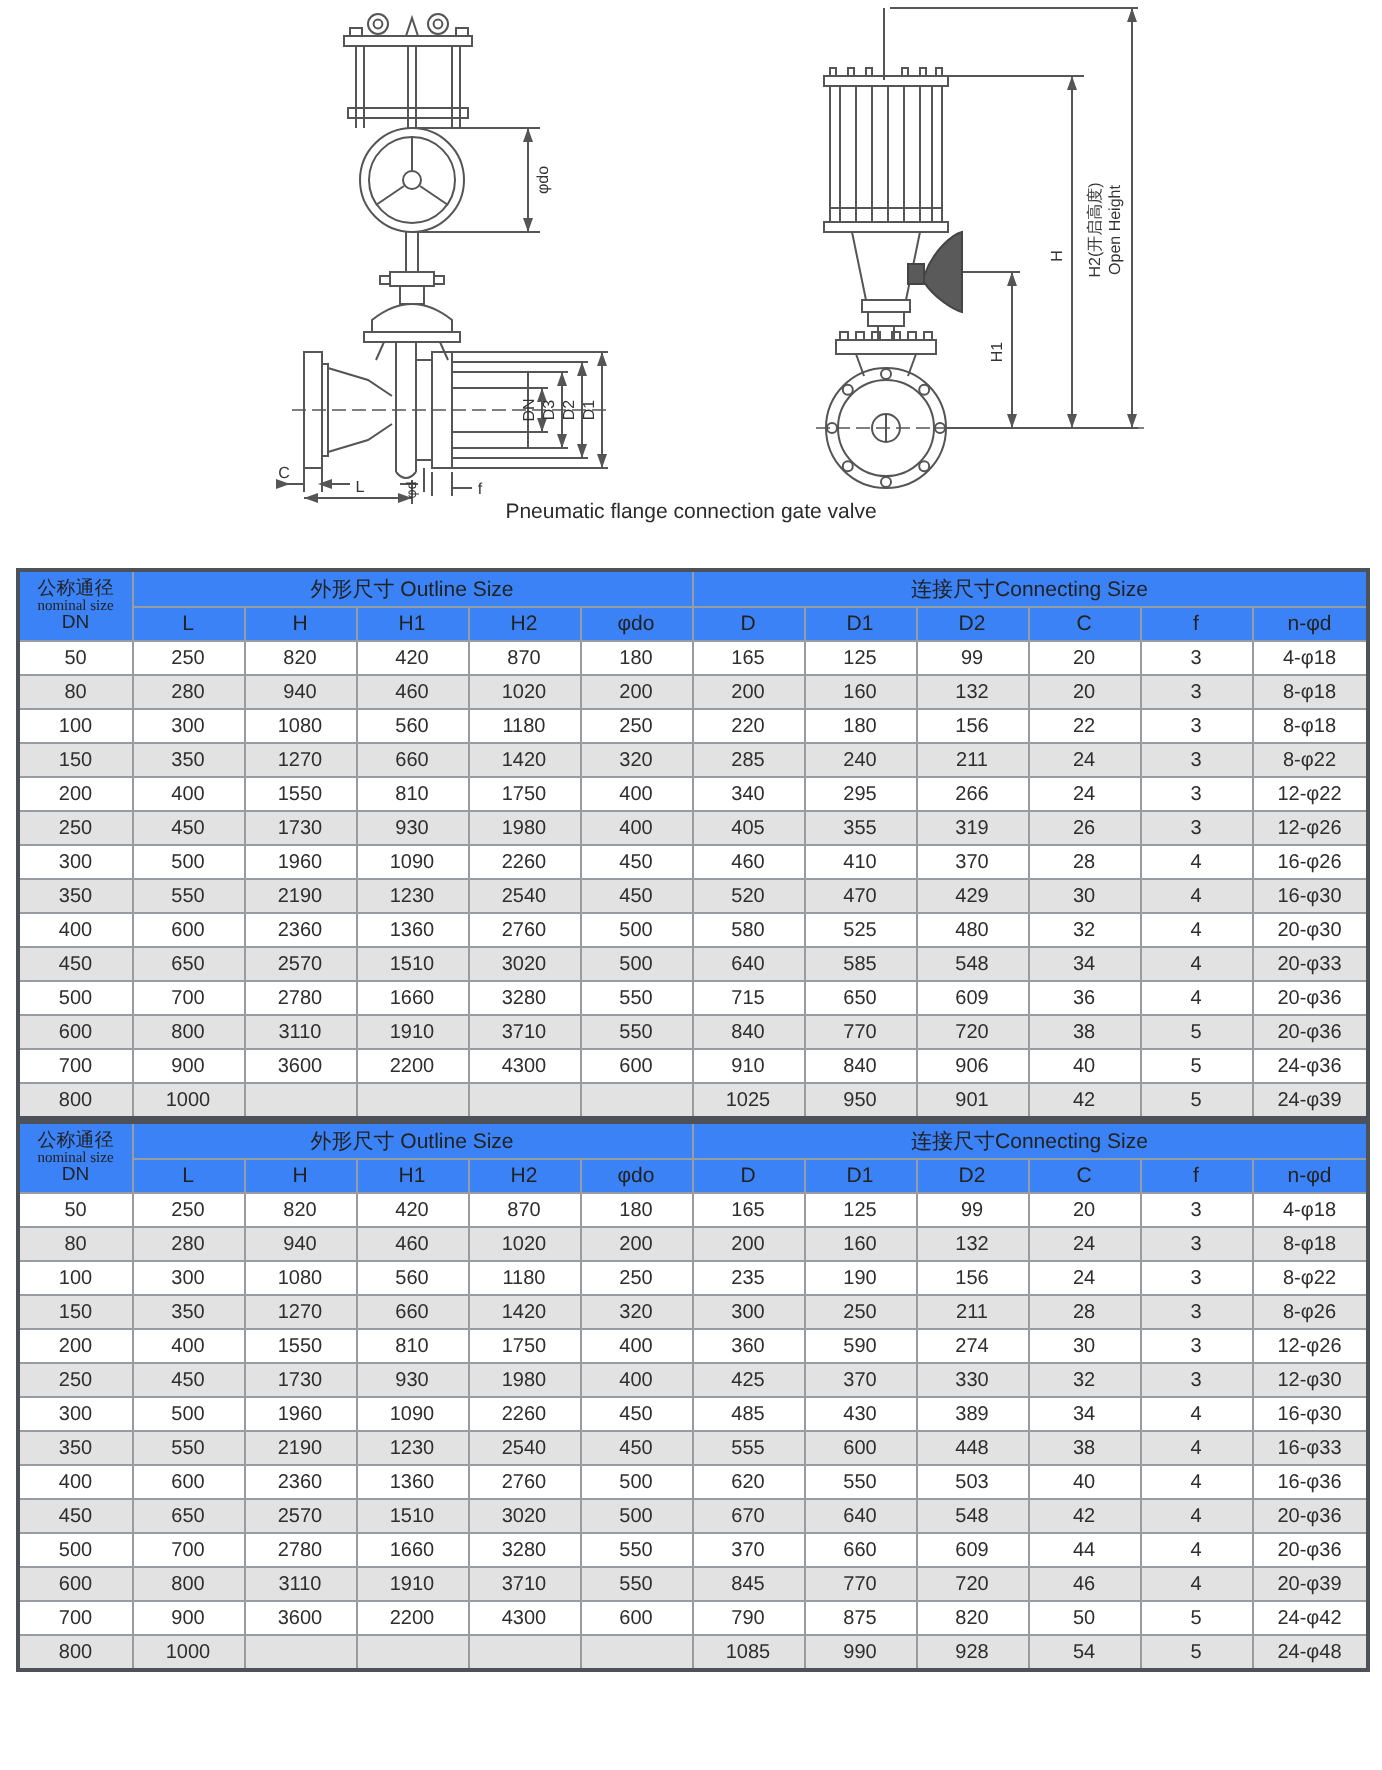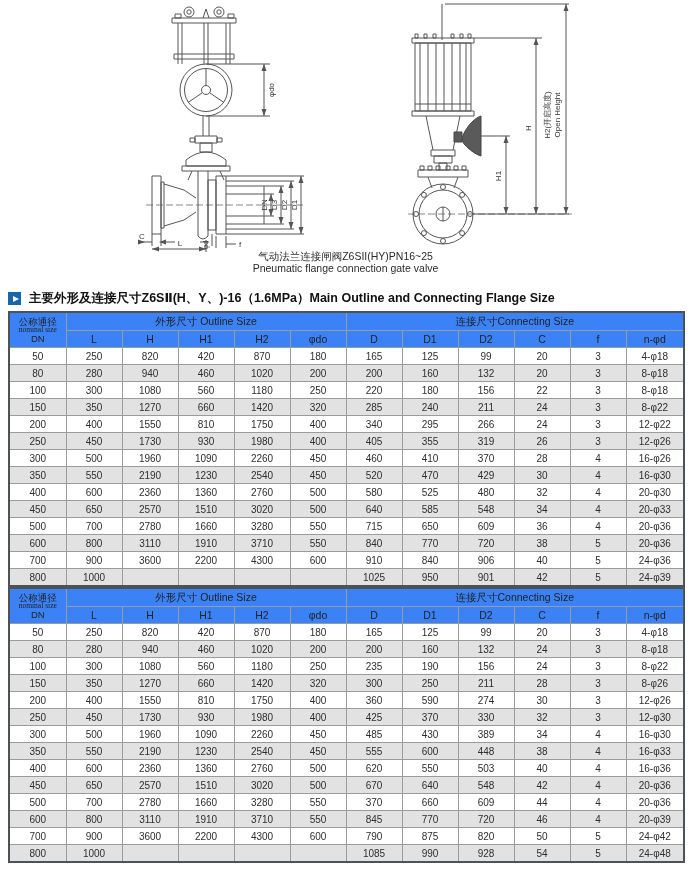--- a/index.html
+++ b/index.html
@@ -226,30 +226,25 @@
       <path d="M196,4 l-2.5,7 5,0 z"></path>
         <path d="M196,214 l-2.5,-7 5,0 z"></path>
     </g>
     <text transform="rotate(-90 131 176)" x="131" y="176" text-anchor="middle">H1</text>
     <text transform="rotate(-90 161 128)" x="161" y="128" text-anchor="middle">H</text>
     <text transform="rotate(-90 180 115)" x="180" y="115" text-anchor="middle">H2(开启高度)</text>
     <text transform="rotate(-90 190 115)" x="190" y="115" text-anchor="middle">Open Height</text>
   </svg>
 
   <div class="caption">
-    <div>气动法兰连接闸阀Z6SII(HY)PN16~25</div>
     <div>Pneumatic flange connection gate valve</div>
   </div>
 </div>
 
 <div class="section">
-  <div class="section-title">
-    <span class="play-icon"></span>
-    <span>主要外形及连接尺寸Z6SⅡ(H、Y、)-16（1.6MPa）Main Outline and Connecting Flange Size</span>
-  </div>
   <table>
     <colgroup>
       <col style="width:57px">
         <col style="width:56px">
         <col style="width:56px">
       <col style="width:56px">
         <col style="width:56px">
         <col style="width:56px">
       <col style="width:56px">
         <col style="width:56px">

